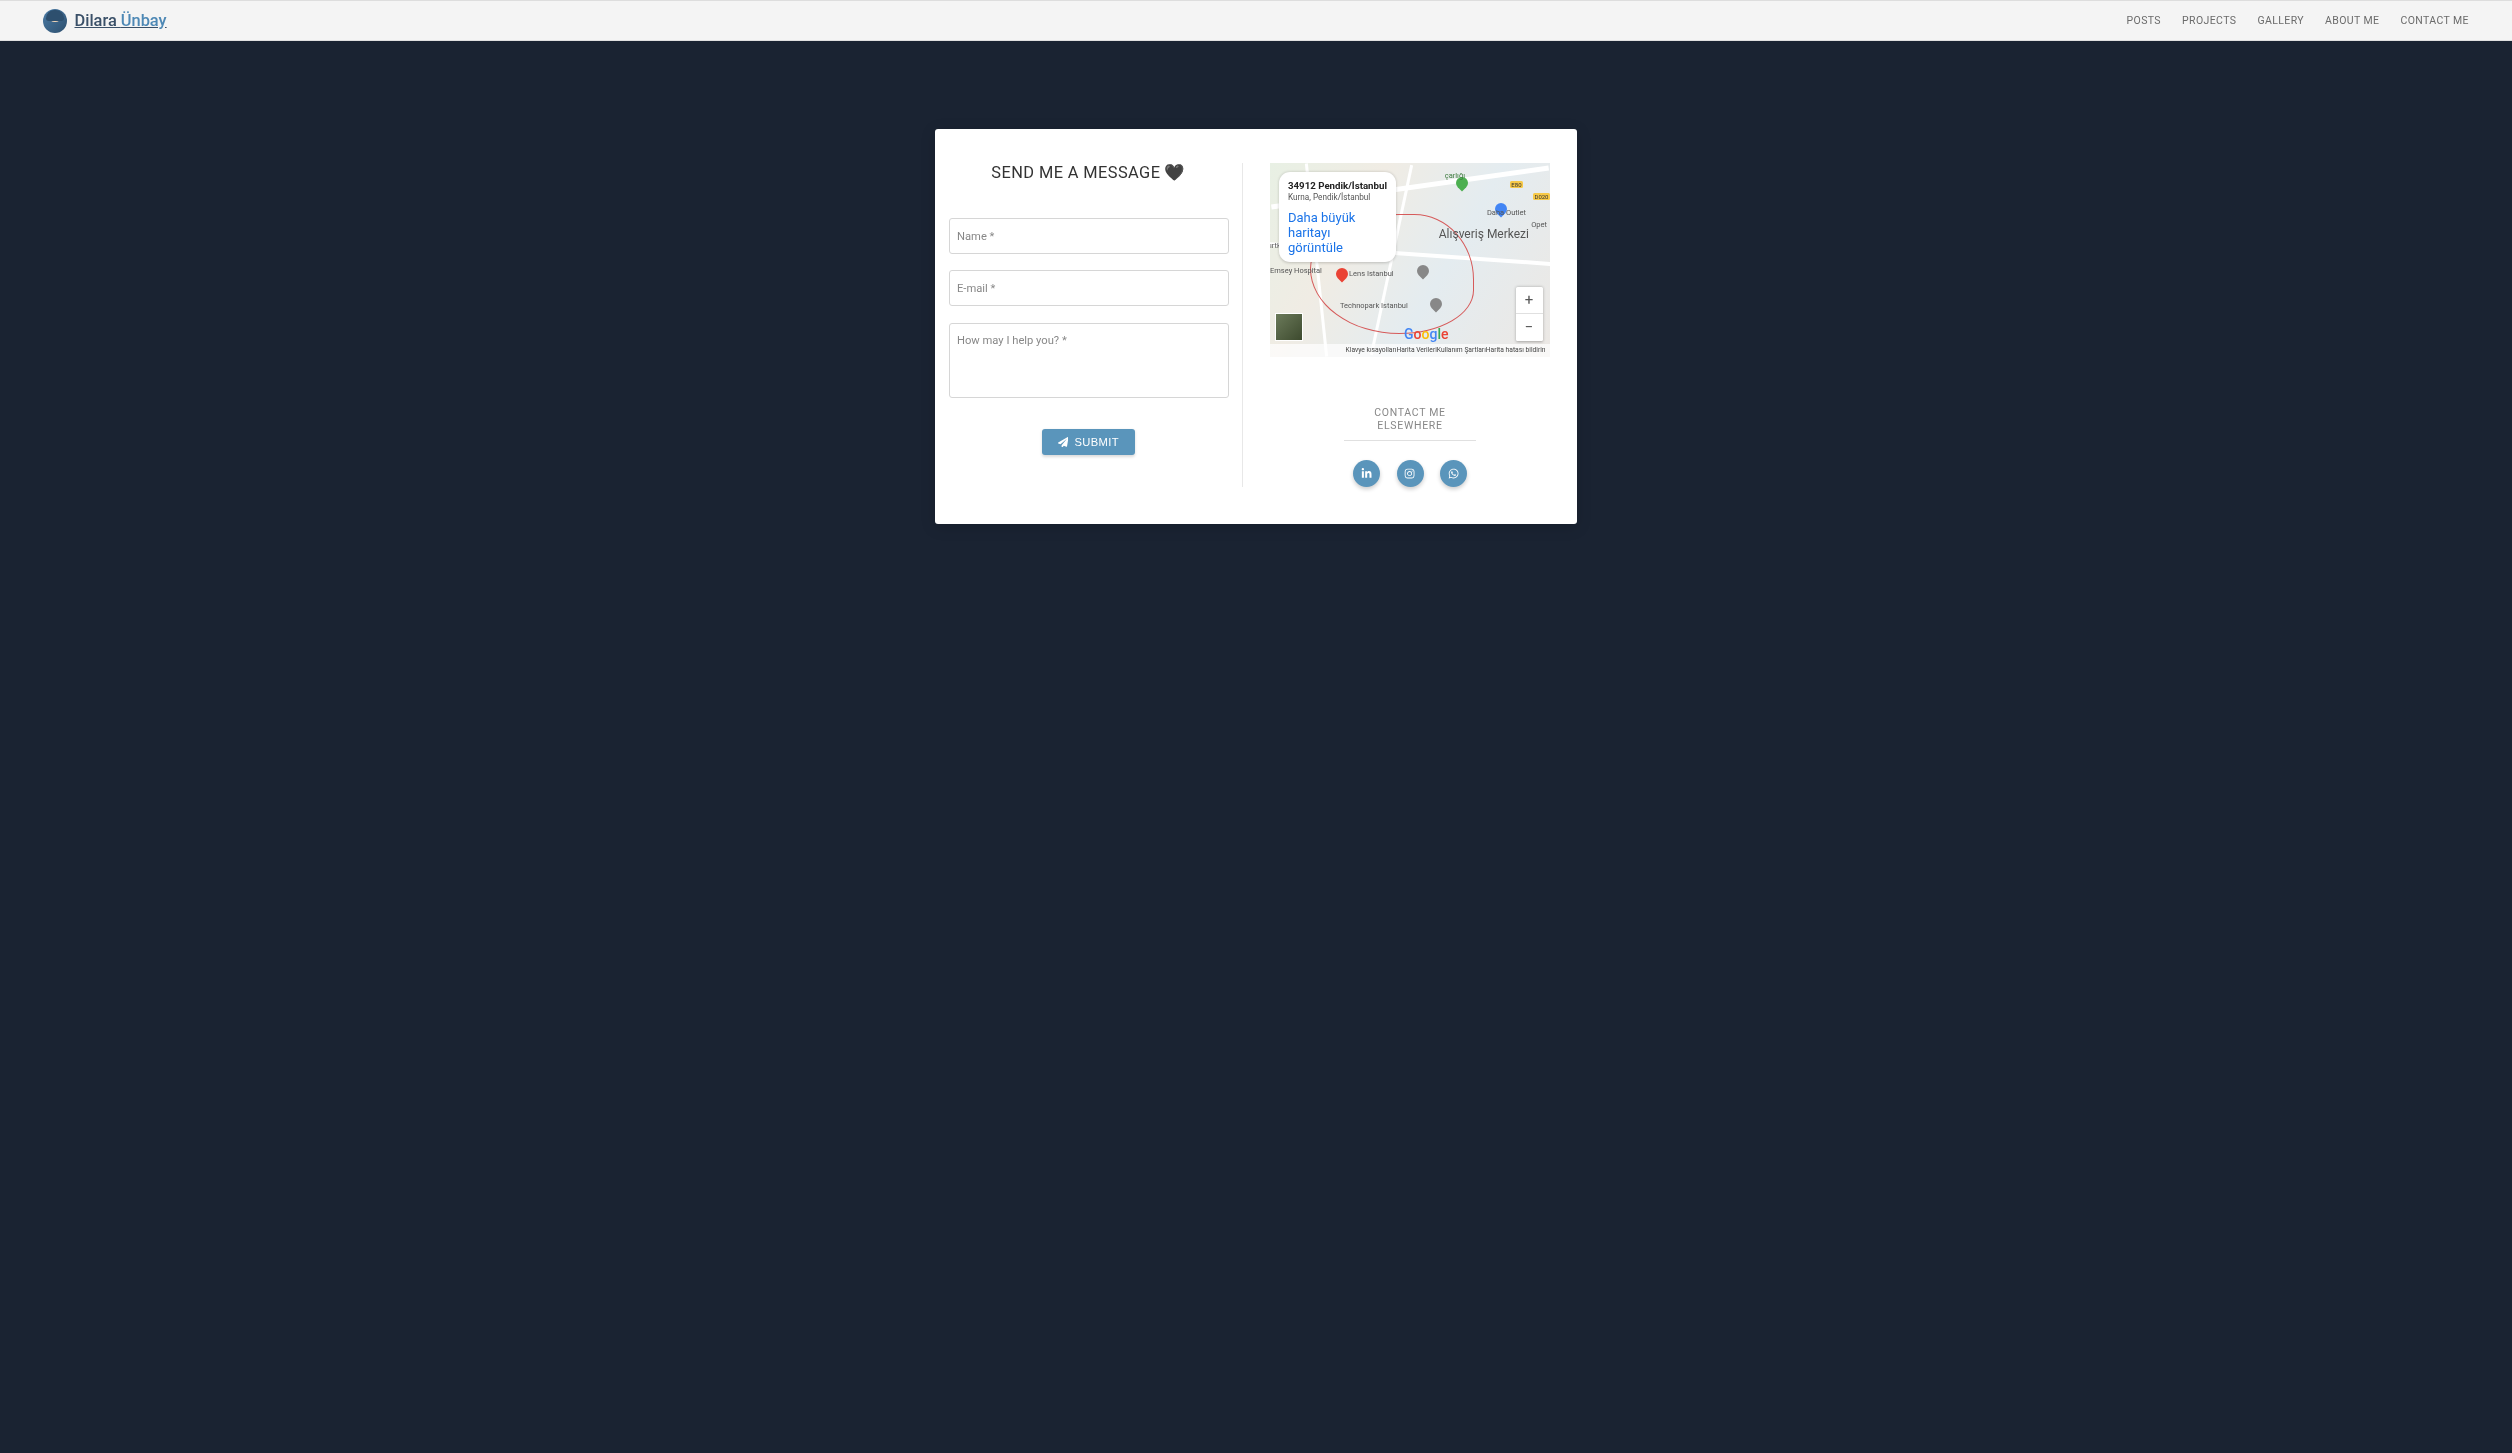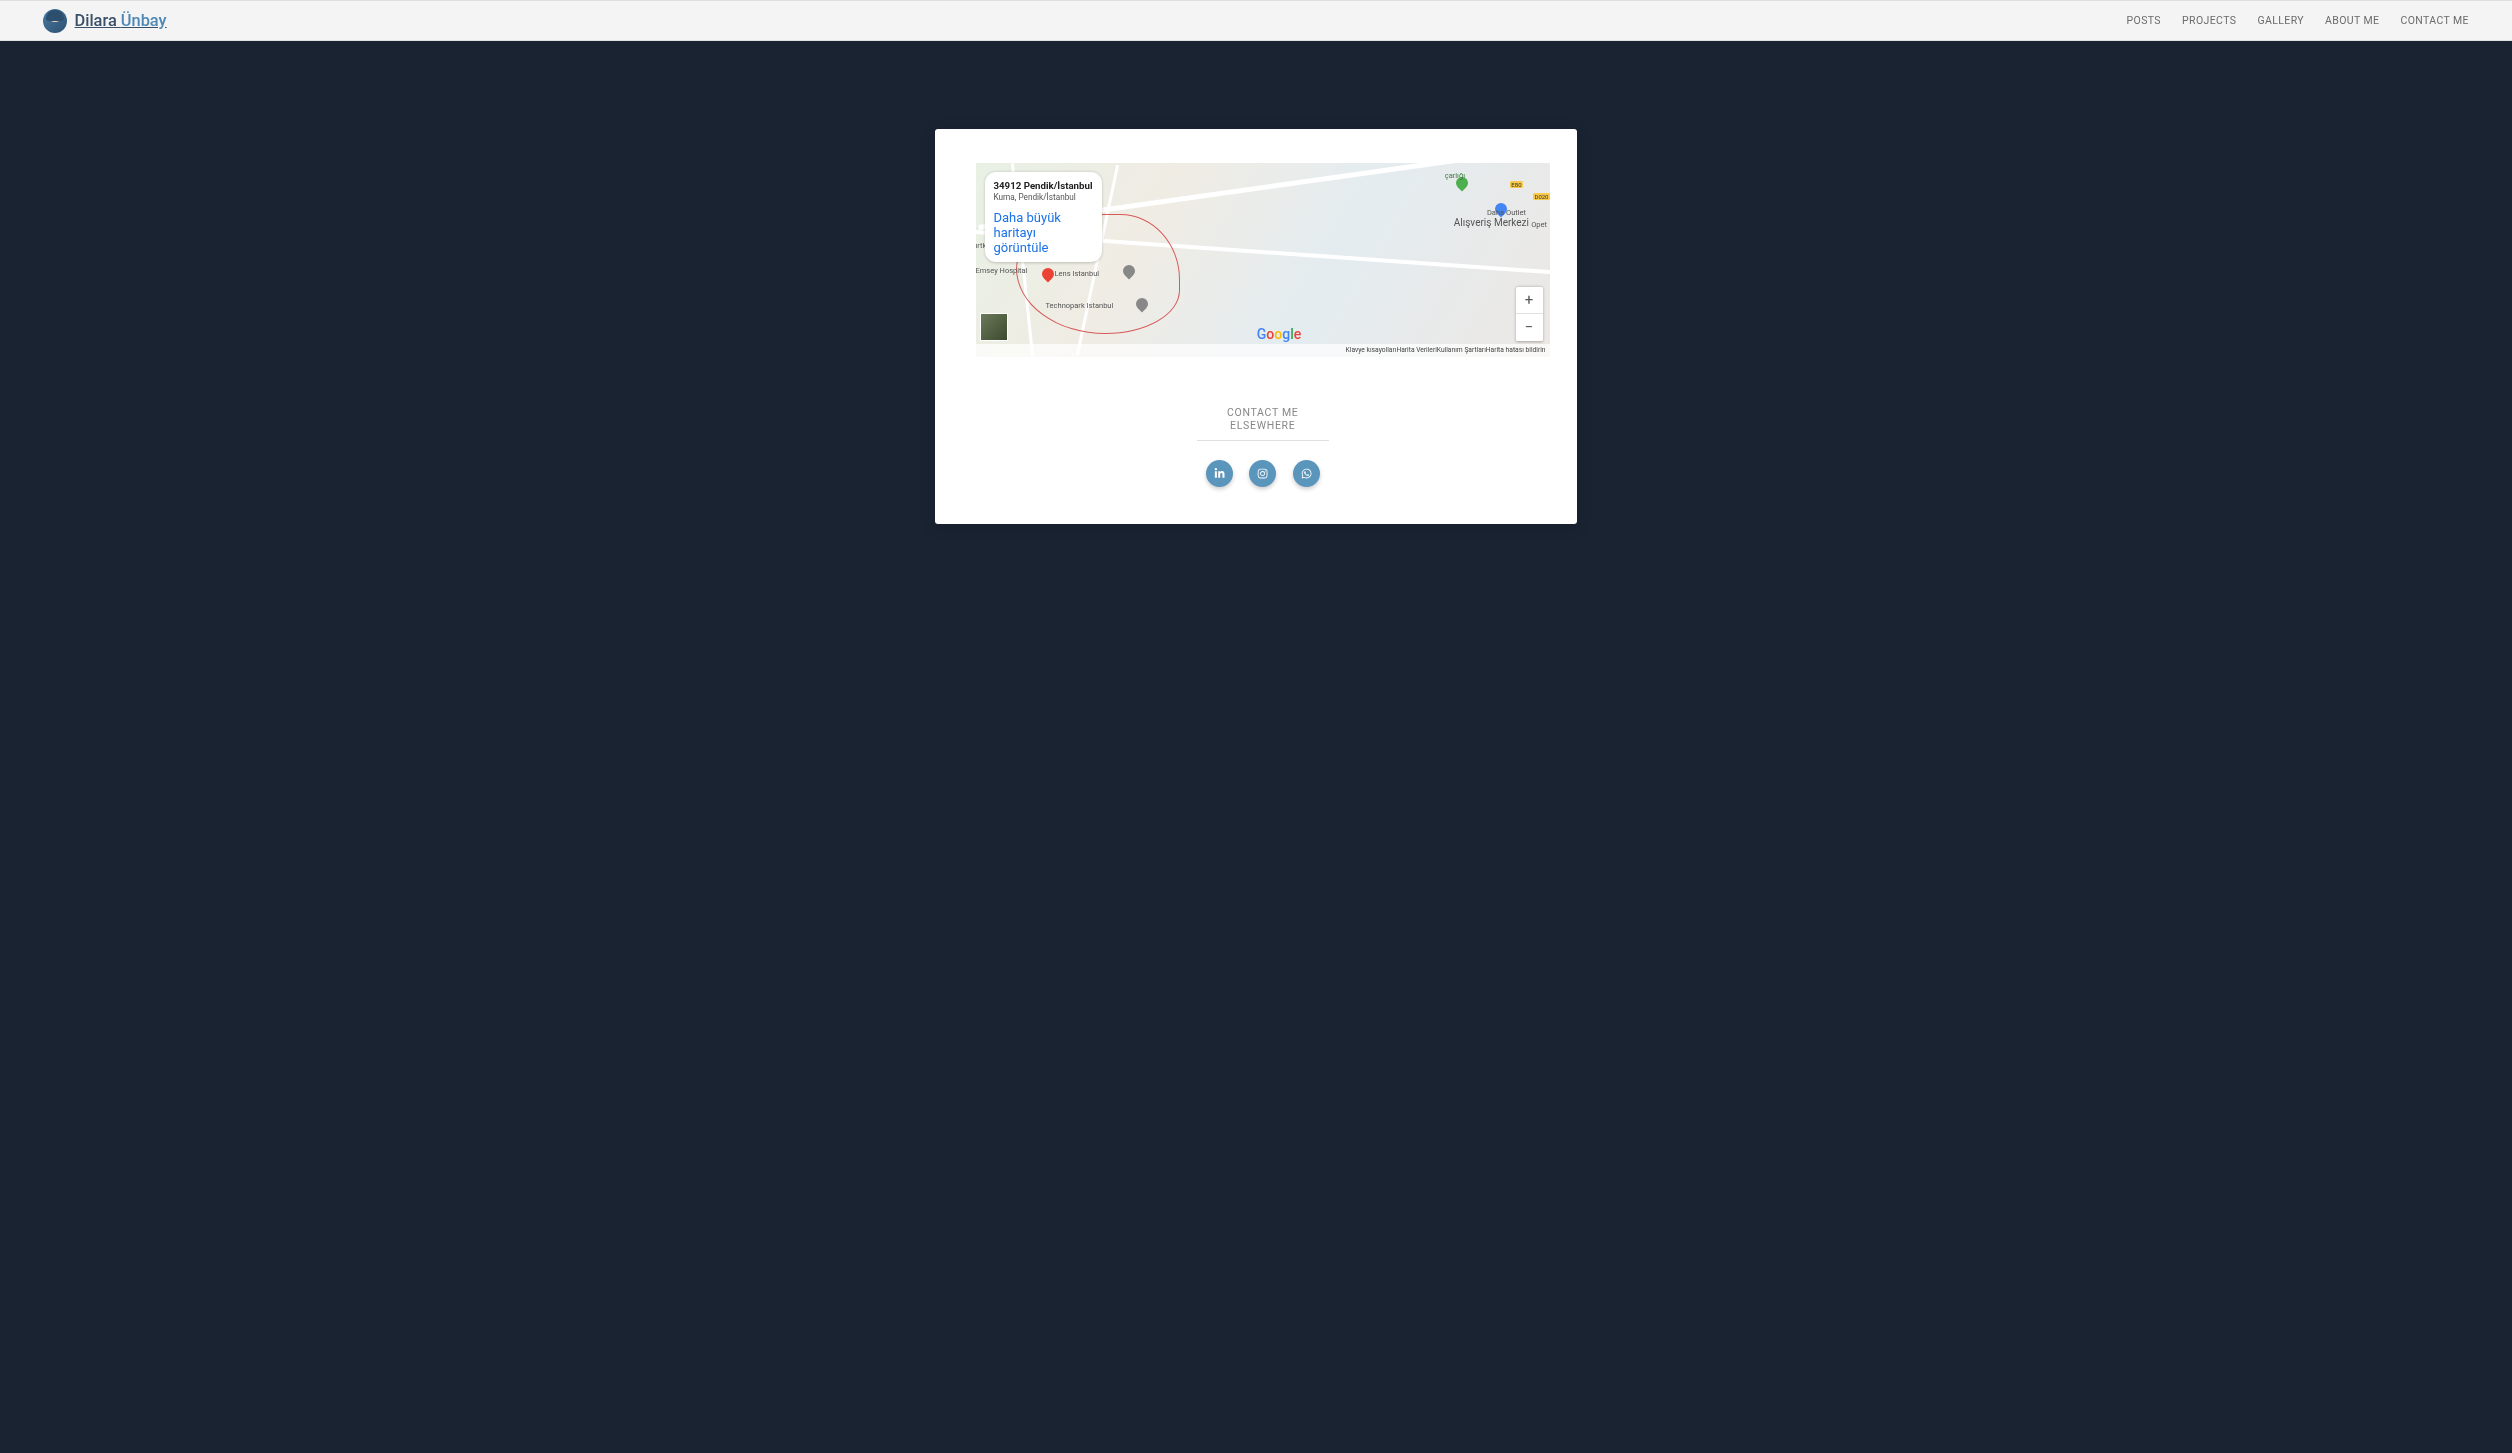--- a/index.html
+++ b/index.html
@@ -217,21 +217,21 @@
   position: absolute;
   font-size: 7.5px;
   color: #555;
   white-space: nowrap;
 }
 .map-label.l1 { top: 106px; left: 79px; }
 .map-label.l2 { top: 138px; left: 70px; }
 .map-label.l3 { top: 78px; left: 0; }
 .map-label.l4 { top: 103px; left: 0; }
 .map-label.l5 { top: 45px; right: 24px; }
-.map-label.l6 { top: 54px; right: 21px; font-size: 10px; }
+.map-label.l6 { top: 64px; right: 21px; font-size: 12px; }
 .map-label.opet { top: 57px; right: 3px; }
 .map-thumb {
   position: absolute;
   bottom: 16.4px;
   left: 4.5px;
   width: 28px;
   height: 28px;
   background: linear-gradient(135deg, #6b7a5a 0%, #3d4a2e 100%);
   border: 1.5px solid #fff;
 }
@@ -315,20 +315,34 @@
     <a class="nav-item">PROJECTS</a>
     <a class="nav-item">GALLERY</a>
     <a class="nav-item">ABOUT ME</a>
     <a class="nav-item">CONTACT ME</a>
   </nav>
 </header>
 
 <div class="container">
   <div class="card">
 
+    <div class="left">
+      <h2 class="form-title">SEND ME A MESSAGE 🖤</h2>
+      <input class="field" type="text" placeholder="Name *" style="">
+      <input class="field" type="email" placeholder="E-mail *" style="">
+      <textarea class="field" placeholder="How may I help you? *" style=""></textarea>
+      <div class="submit-wrap">
+        <button class="submit-btn">
+          <svg class="send-icon" viewBox="0 0 512 512">
+              <path d="M476 3.2L12.5 270.6c-18.1 10.4-15.8 35.6 2.2 43.2L121 358.4l287.3-253.2c5.5-4.9 13.3 2.6 8.6 8.3L176 407v80.5c0 23.6 28.5 32.9 42.5 15.8L282 426l124.6 52.2c14.2 6 30.4-2.9 33-18.2l72-432C515 7.8 493.3-6.8 476 3.2z"></path>
+            </svg>
+          <span>SUBMIT</span>
+        </button>
+      </div>
+    </div>
 
     <div class="right">
       <div class="map">
         <div class="map-bg"></div>
         <div class="map-road r1"></div>
         <div class="map-road r2"></div>
         <div class="map-road r3"></div>
         <div class="map-road r4"></div>
         <div class="map-border"></div>
 

